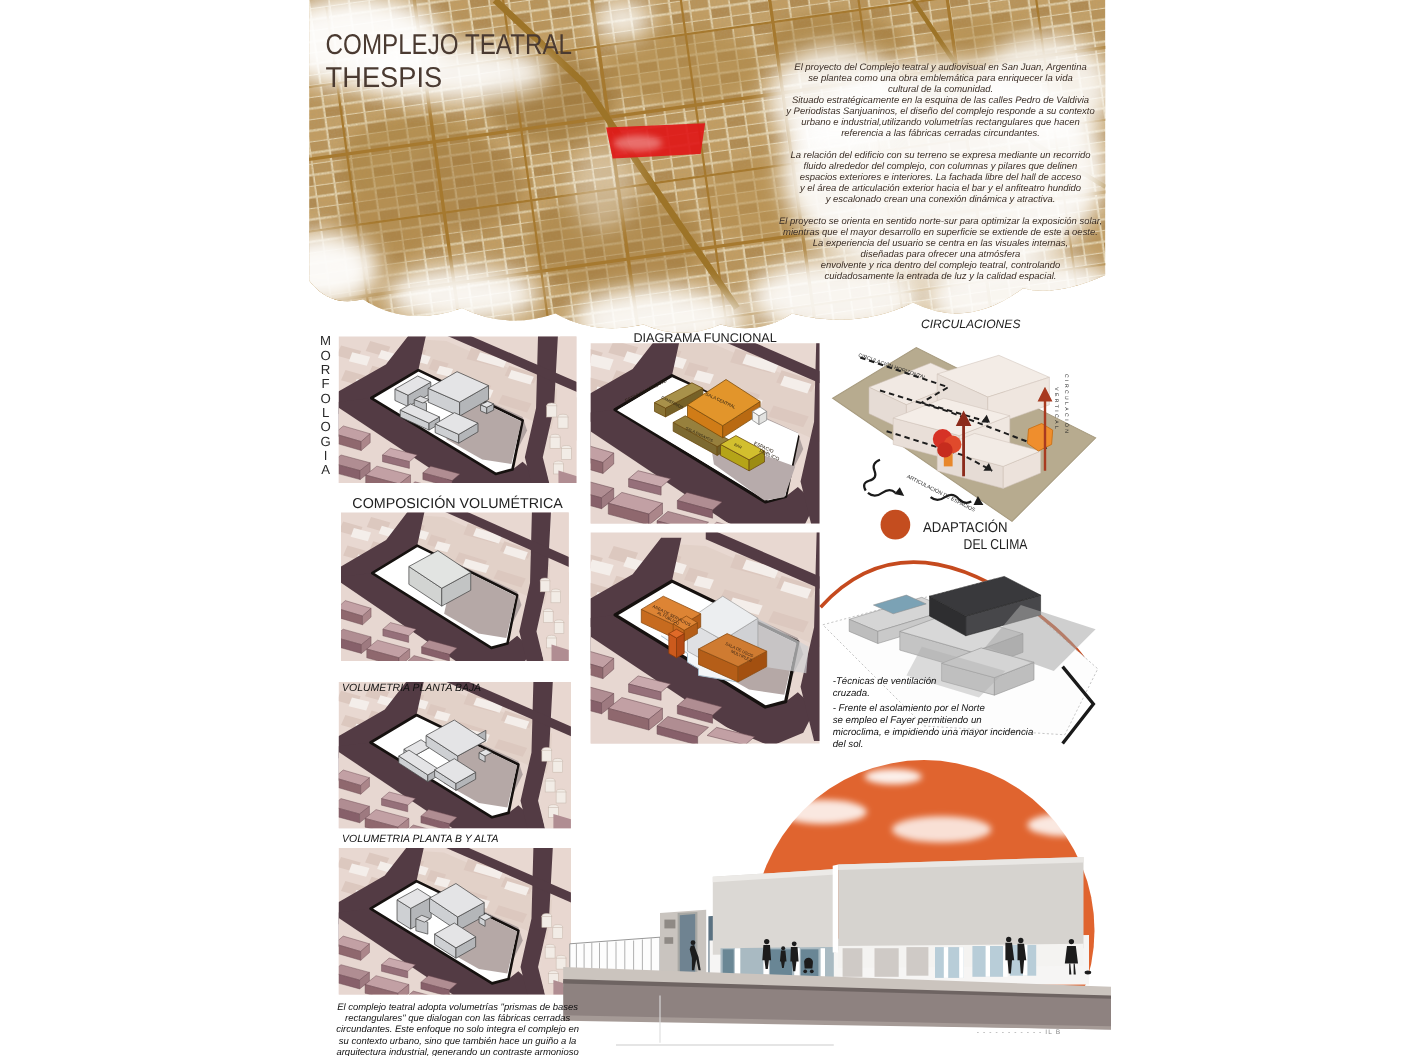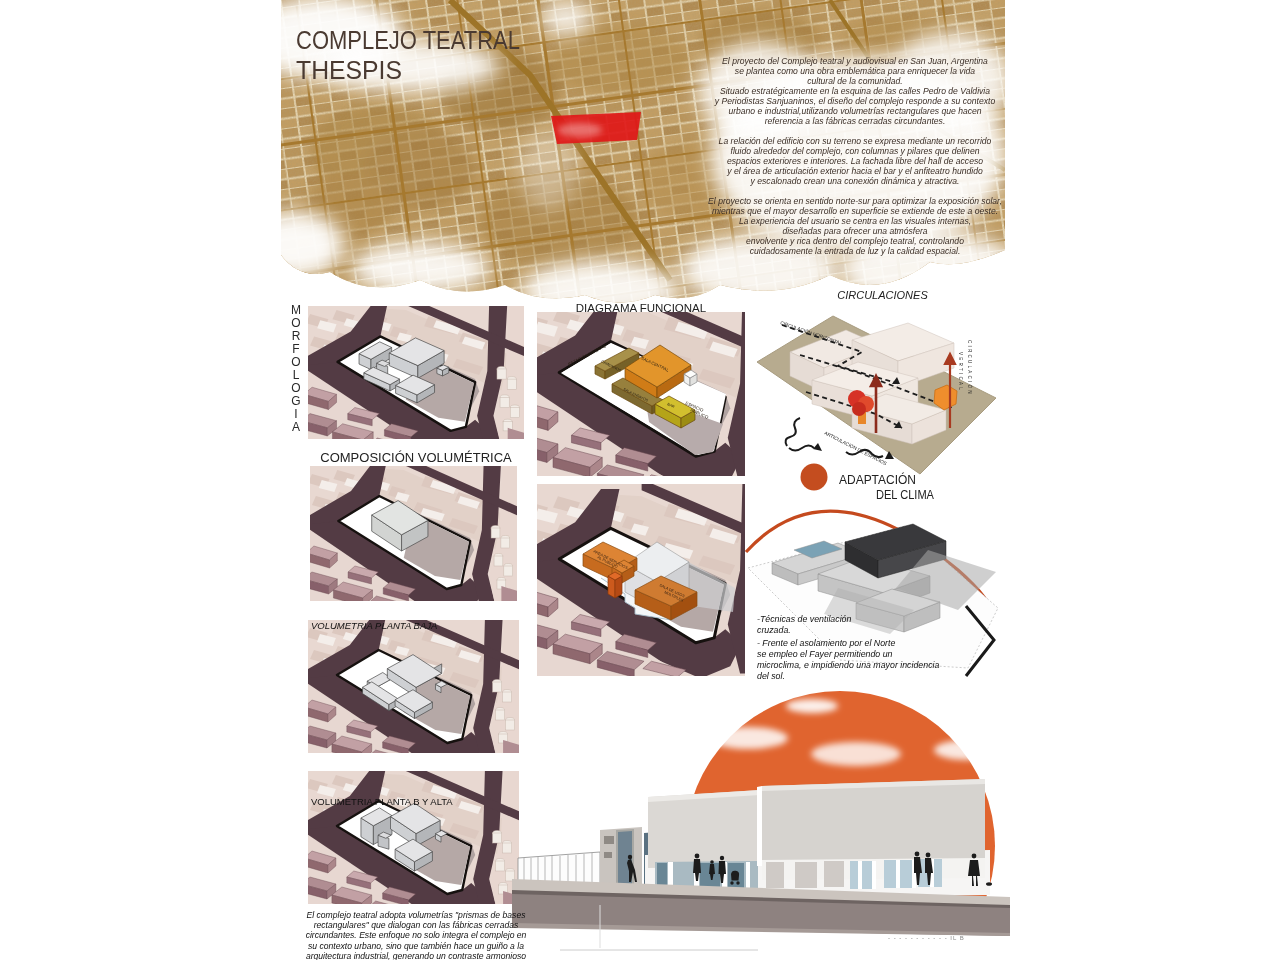--- a/index.html
+++ b/index.html
@@ -575,21 +575,21 @@
 </svg>
 
 <div class="t" style="left:700px;top:56px;width:310px;text-align:center;font-style:italic;font-size:8.6px;line-height:10px;color:#3b2e26;white-space:normal;">El proyecto del Complejo teatral y audiovisual en San Juan, Argentina<br>se plantea como una obra emblemática para enriquecer la vida<br>cultural de la comunidad.<br>Situado estratégicamente en la esquina de las calles Pedro de Valdivia<br>y Periodistas Sanjuaninos, el diseño del complejo responde a su contexto<br>urbano e industrial,utilizando volumetrías rectangulares que hacen<br>referencia a las fábricas cerradas circundantes.<br><br>La relación del edificio con su terreno se expresa mediante un recorrido<br>fluido alrededor del complejo, con columnas y pilares que delinen<br>espacios exteriores e interiores. La fachada libre del hall de acceso<br>y el área de articulación exterior hacia el bar y el anfiteatro hundido<br>y escalonado crean una conexión dinámica y atractiva.<br><br>El proyecto se orienta en sentido norte-sur para optimizar la exposición solar,<br>mientras que el mayor desarrollo en superficie se extiende de este a oeste.<br>La experiencia del usuario se centra en las visuales internas,<br>diseñadas para ofrecer una atmósfera<br>envolvente y rica dentro del complejo teatral, controlando<br>cuidadosamente la entrada de luz y la calidad espacial.</div>
 
 <div class="t" style="left:288px;top:304px;width:16px;font-size:12px;line-height:13px;color:#2a2a2a;text-align:center;white-space:normal;">M<br>O<br>R<br>F<br>O<br>L<br>O<br>G<br>I<br>A</div>
 
 <div class="t" style="left:308px;top:450px;width:216px;text-align:center;font-size:13px;letter-spacing:0px;color:#222;">COMPOSICIÓN VOLUMÉTRICA</div>
 
 <div class="t" style="left:311px;top:604px;font-size:9.5px;font-style:italic;color:#111;margin-top:16px;">VOLUMETRIA PLANTA BAJA</div>
 
-<div class="t" style="left:311px;top:796px;font-size:9.5px;color:#111;">VOLUMETRIA PLANTA B Y ALTA</div>
+<div class="t" style="left:311px;top:757px;font-size:9.5px;font-style:italic;color:#111;">VOLUMETRIA PLANTA B Y ALTA</div>
 
 <div class="t" style="left:305px;top:910px;width:222px;text-align:center;font-style:italic;font-size:8.6px;line-height:10.2px;color:#111;white-space:normal;">El complejo teatral adopta volumetrías "prismas de bases rectangulares" que dialogan con las fábricas cerradas circundantes. Este enfoque no solo integra el complejo en su contexto urbano, sino que también hace un guiño a la arquitectura industrial, generando un contraste armonioso</div>
 
 <div class="t" style="left:537px;top:287px;width:208px;text-align:center;font-size:11.5px;letter-spacing:0px;color:#222;margin-top:15px;">DIAGRAMA FUNCIONAL</div>
 
 <div class="t" style="left:790px;top:289px;width:185px;text-align:center;font-size:11px;letter-spacing:0px;color:#222;font-style:italic;">CIRCULACIONES</div>
 
 </div>
 
 </body></html>

